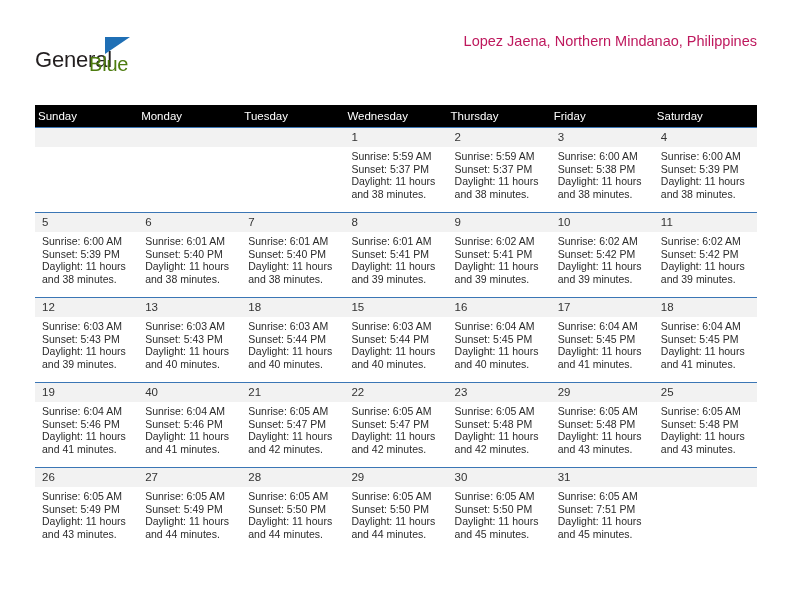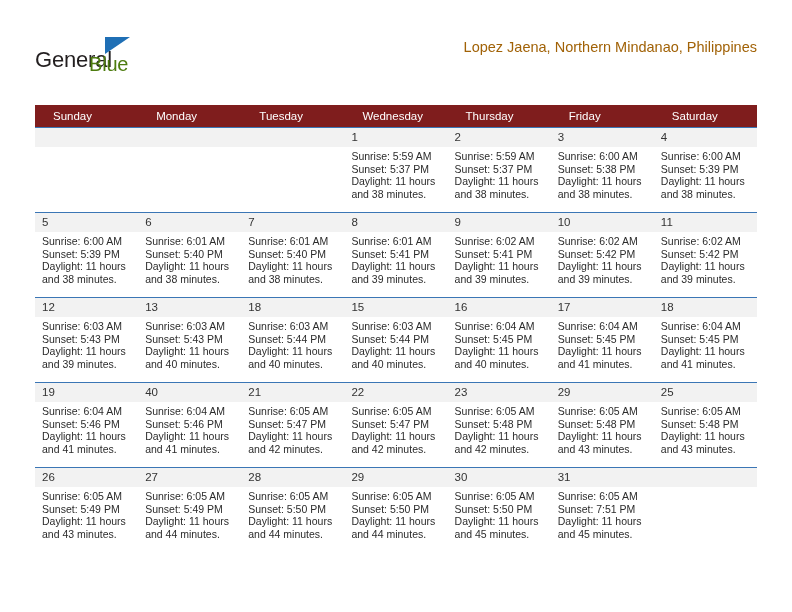--- a/index.html
+++ b/index.html
@@ -70,43 +70,43 @@
     top: 26px;
     text-align: right;
   }
   .cal-title {
     font-size: 28px;
     color: #222222;
     line-height: 34px;
     white-space: nowrap;
   }
   .cal-subtitle {
-    margin-top: 12px;
+    margin-top: 6px;
     font-size: 14.5px;
-    color: #a16207;
+    color: #be185d;
     line-height: 18px;
     white-space: nowrap;
   }
 
   
   .calendar {
     position: absolute;
     left: 35px;
     top: 105px;
     width: 722px;
     border-collapse: collapse;
     table-layout: fixed;
   }
   .calendar th {
-    background: #7f1d1d;
+    background: #000000;
     color: #ffffff;
     font-weight: normal;
     font-size: 11.5px;
     text-align: left;
-    padding: 4px 0 4px 18px;
+    padding: 4px 0 4px 3px;
     line-height: 14px;
     border: none;
   }
   .calendar td {
     width: 103.14px;
     height: 84px;
     vertical-align: top;
     padding: 0;
     border: none;
     border-top: 1px solid #3b76b5;

